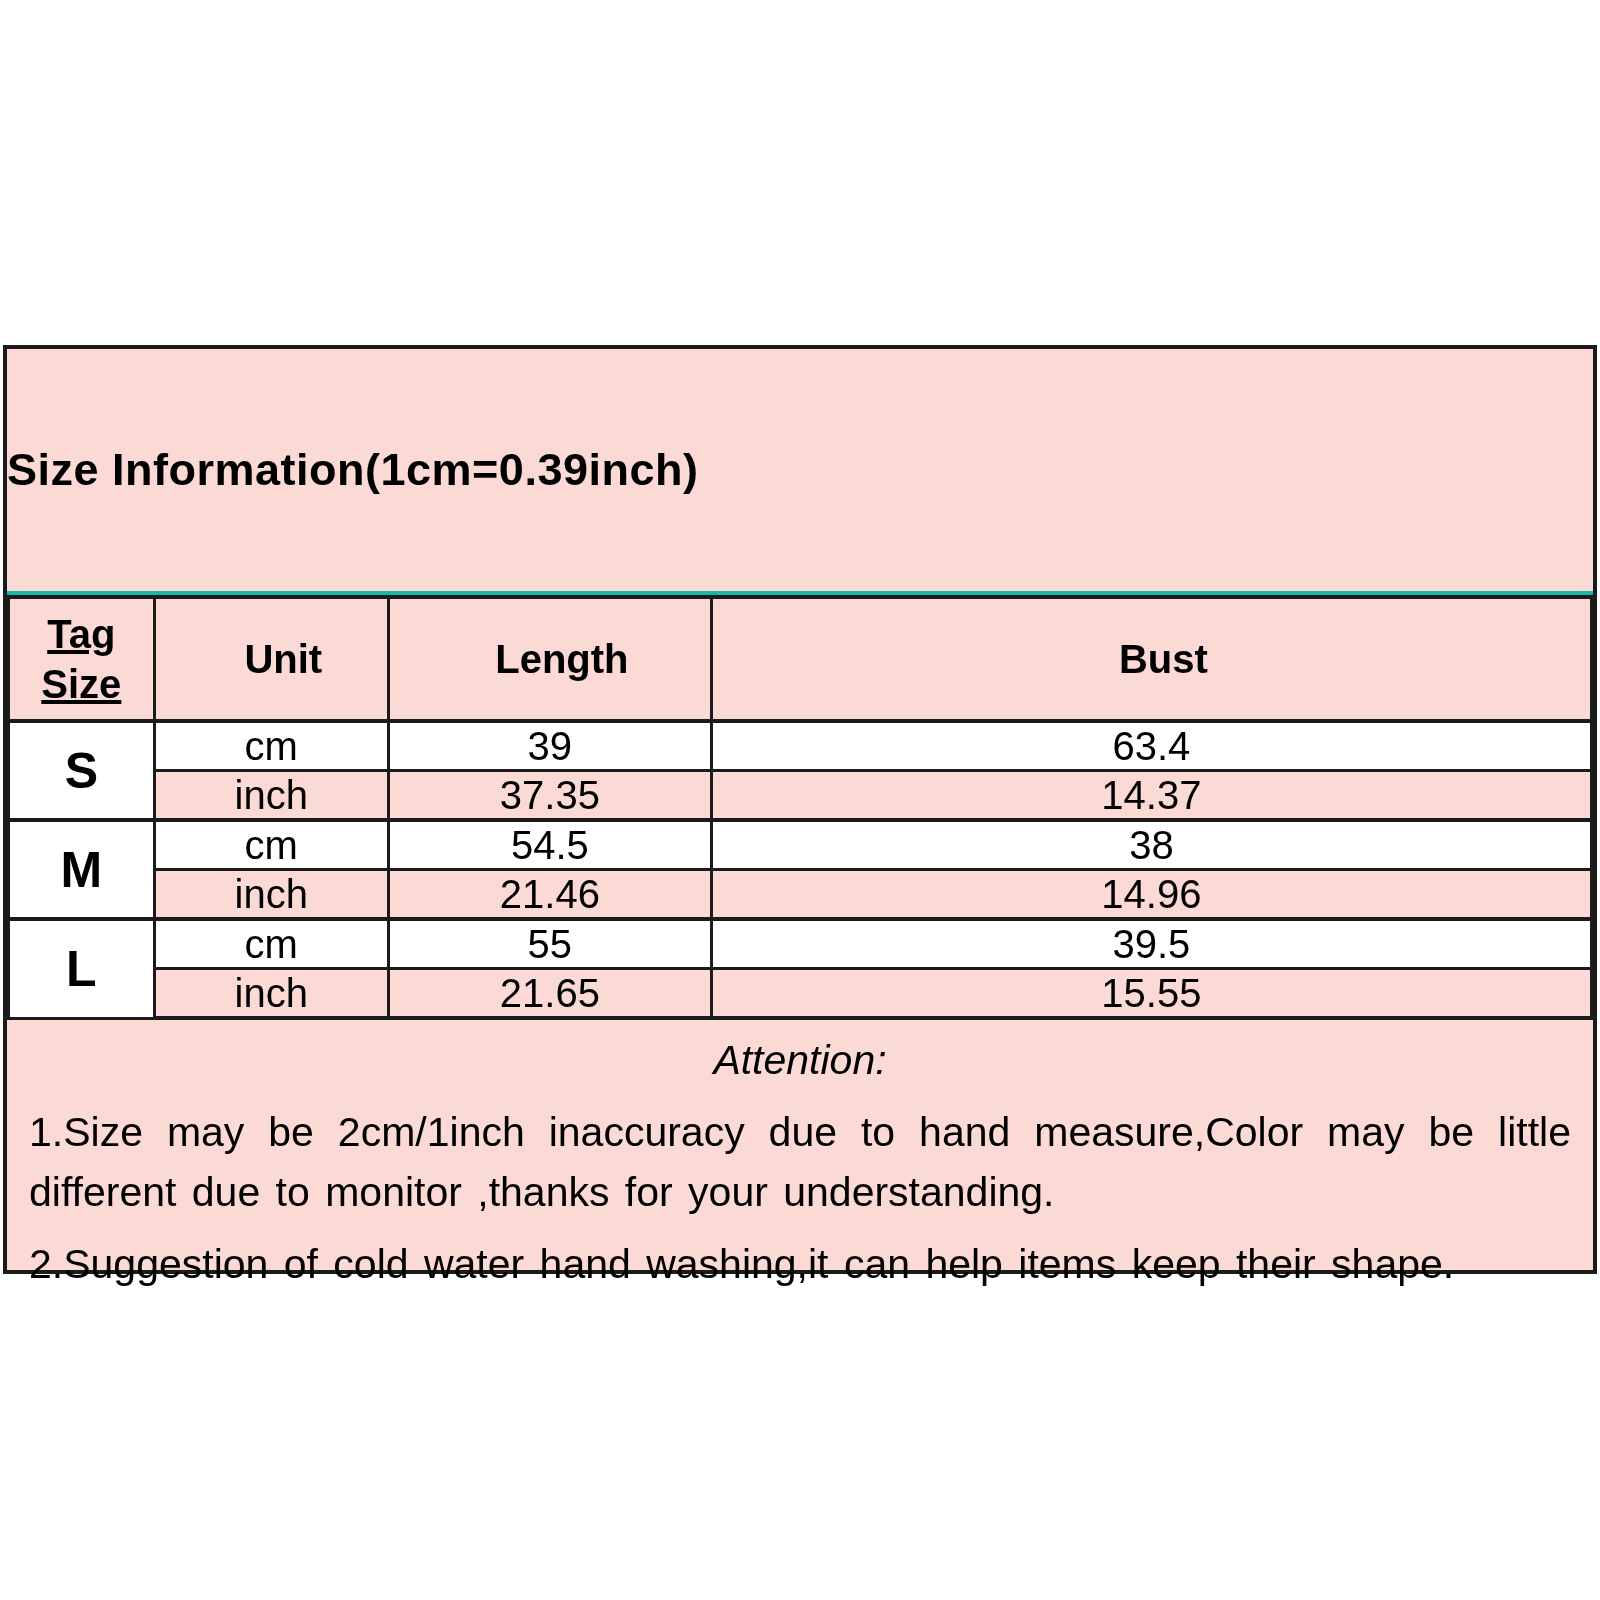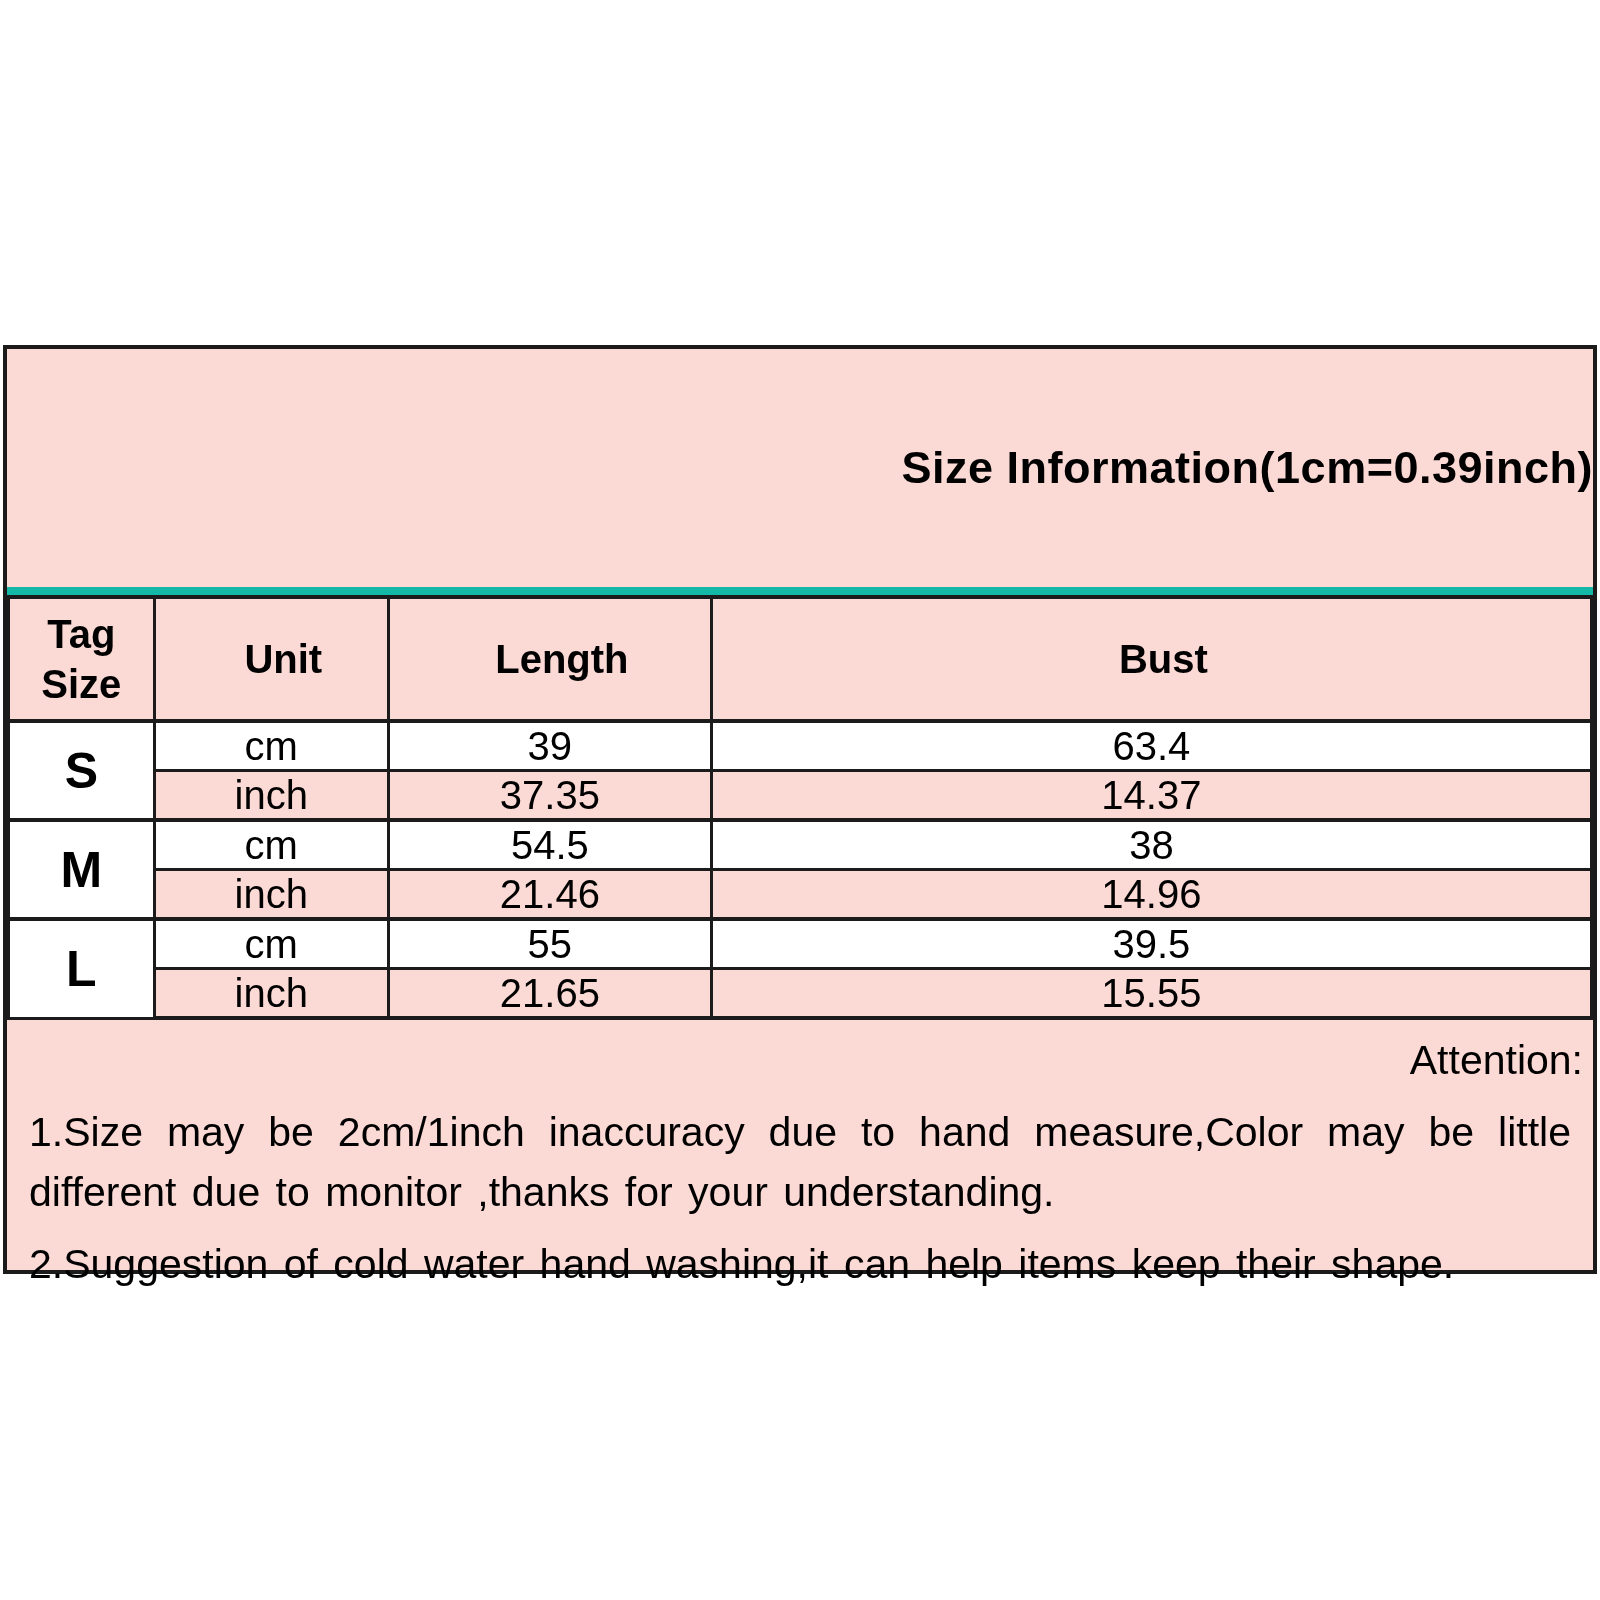--- a/index.html
+++ b/index.html
@@ -18,25 +18,25 @@
     left: 3px;
     width: 1586px;
     border: 4px solid #1b1b1b;
     background: #fbd9d5;
     box-sizing: content-box;
   }
   
   .band {
     height: 246px;
     box-sizing: border-box;
-    border-bottom: 8px solid #14b8a6;
+    border-bottom: 4px solid #14b8a6;
     background: #fbd9d5;
     display: flex;
     flex-direction: column;
-    align-items: flex-end;
+    align-items: flex-start;
     justify-content: center;
     gap: 62px;
     text-align: center;
   }
   .band .title {
     font-size: 45px;
     font-weight: bold;
     letter-spacing: 0.5px;
   }
   .band .subtitle {
@@ -64,20 +64,21 @@
   }
   tr.head-row th {
     background: #fbd9d5;
     height: 120px;
     font-weight: bold;
     line-height: 50px;
   }
   tr.head-row th.tag-head {
     
     padding: 0 10px;
+    text-decoration: underline;
   }
   tr.data-row { height: 46px; }
   tr.data-row.cm-row td   { background: #ffffff; }
   tr.data-row.inch-row td { background: #fbd9d5; }
   tr.data-row td.tag-cell {
     background: #ffffff;
     font-weight: bold;
     font-size: 50px;
   }
   tr.group-start td, tr.group-start th { border-top-width: 4px; }
@@ -86,21 +87,22 @@
   
   .attention {
     background: #fbd9d5;
     box-sizing: border-box;
     height: 250px;
     padding: 10px 10px 0 10px;
     font-size: 41px;
     line-height: 60px;
   }
   .attention .attention-heading {
-    text-align: right;
+    text-align: center;
+    font-style: italic;
   }
   .attention p {
     margin: 12px;
     text-align: justify;
     word-spacing: 4px;
   }
 </style>
 </head>
 <body>
 

